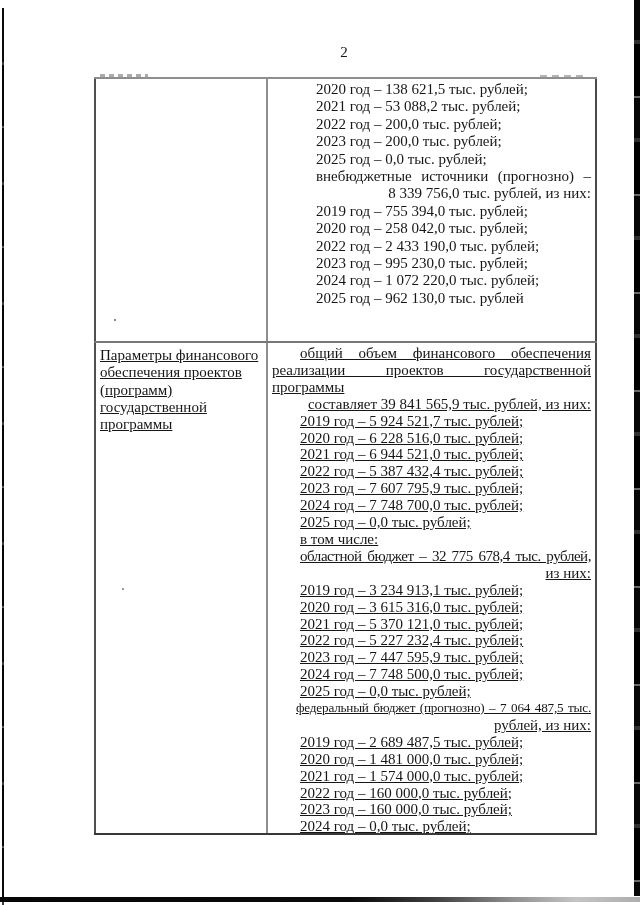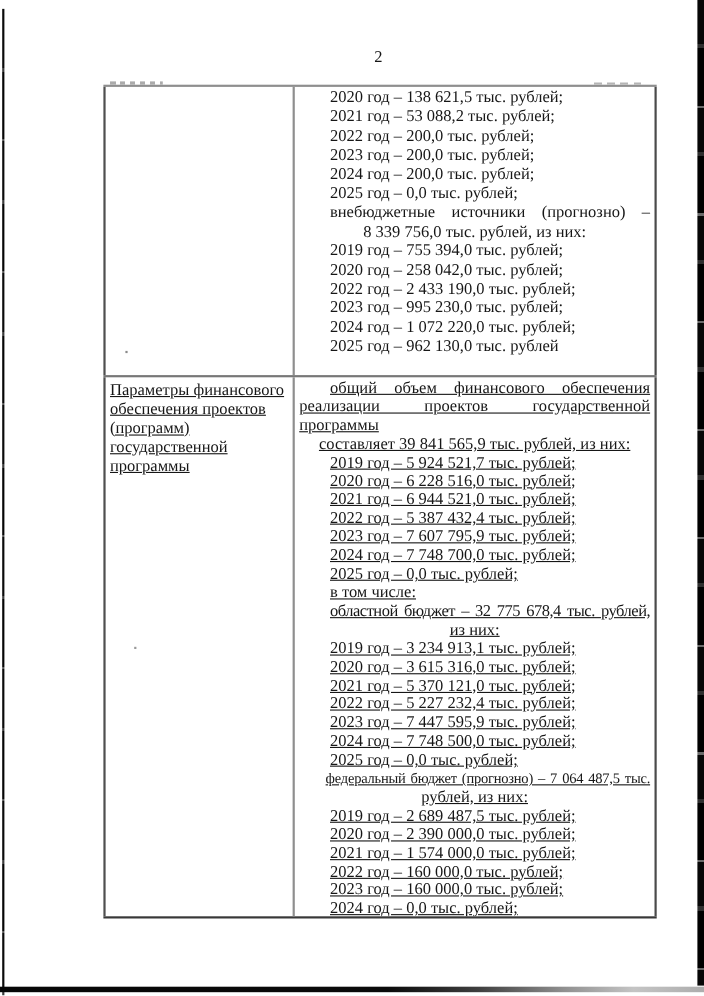--- a/index.html
+++ b/index.html
@@ -14,39 +14,39 @@
     position:absolute;top:44px;left:334px;width:20px;
     font-size:15px;text-align:center;
   }
   
   .tbl{
     position:absolute;left:94px;top:77px;width:503px;
     border-top:2px solid #8e8e8e;border-bottom:2px solid #383838;
     box-sizing:border-box;background:#fff;
   }
   .row{display:flex;box-sizing:border-box;}
-  .row-1{height:262px;}
+  .row-1{height:262px;gap:16px;}
   .row-2{height:492px;border-top:2px solid #777777;text-decoration:underline;}
   .cell-l{
     width:174px;box-sizing:border-box;flex:0 0 174px;
     border-left:2px solid #4f4f4f;border-right:2px solid #8e8e8e;
     padding:4px 3px 0 4px;
   }
   .cell-r{
     flex:1;box-sizing:border-box;
     border-right:2px solid #4a4a4a;
     padding:2px 4px 0 4px;
     overflow:hidden;
   }
   .label-text{font-size:15px;line-height:17.3px;}
   .ln{font-size:15px;}
   .row-1 .ln{line-height:17.4px;}
   .row-2 .ln{line-height:16.9px;}
   .ln-i{text-indent:28px;text-align:left;white-space:nowrap;}
-  .ln-f{text-indent:0;text-align:center;white-space:nowrap;}
+  .ln-f{text-indent:0;text-align:right;white-space:nowrap;}
   .ln-ij{text-indent:28px;text-align:justify;text-align-last:justify;}
   .ln-fj{text-indent:0;text-align:justify;text-align-last:justify;}
   .ln-ijt{text-indent:28px;text-align:justify;text-align-last:justify;
           letter-spacing:-0.45px;word-spacing:-1px;}
   .ln-ijc{text-indent:24px;text-align:justify;text-align-last:justify;
           font-size:13.2px !important;letter-spacing:-0.2px;}
   
   .edge-left{
     position:absolute;left:2px;top:8px;width:2px;height:897px;
     background:repeating-linear-gradient(180deg,
@@ -79,21 +79,20 @@
 <div class="page-number">2</div>
 
 <div class="tbl">
   <div class="row row-1">
     <div class="cell-l"></div>
     <div class="cell-r">
         <div class="ln ln-i">2020 год – 138 621,5 тыс. рублей;</div>
         <div class="ln ln-i">2021 год – 53 088,2 тыс. рублей;</div>
         <div class="ln ln-i">2022 год – 200,0 тыс. рублей;</div>
         <div class="ln ln-i">2023 год – 200,0 тыс. рублей;</div>
-        <div class="ln ln-i">2024 год – 200,0 тыс. рублей;</div>
         <div class="ln ln-i">2025 год – 0,0 тыс. рублей;</div>
         <div class="ln ln-ij">внебюджетные источники (прогнозно) –</div>
         <div class="ln ln-f">8 339 756,0 тыс. рублей, из них:</div>
         <div class="ln ln-i">2019 год – 755 394,0 тыс. рублей;</div>
         <div class="ln ln-i">2020 год – 258 042,0 тыс. рублей;</div>
         <div class="ln ln-i">2022 год – 2 433 190,0 тыс. рублей;</div>
         <div class="ln ln-i">2023 год – 995 230,0 тыс. рублей;</div>
         <div class="ln ln-i">2024 год – 1 072 220,0 тыс. рублей;</div>
         <div class="ln ln-i">2025 год – 962 130,0 тыс. рублей</div>
       </div>
@@ -119,21 +118,21 @@
         <div class="ln ln-i">2019 год – 3 234 913,1 тыс. рублей;</div>
         <div class="ln ln-i">2020 год – 3 615 316,0 тыс. рублей;</div>
         <div class="ln ln-i">2021 год – 5 370 121,0 тыс. рублей;</div>
         <div class="ln ln-i">2022 год – 5 227 232,4 тыс. рублей;</div>
         <div class="ln ln-i">2023 год – 7 447 595,9 тыс. рублей;</div>
         <div class="ln ln-i">2024 год – 7 748 500,0 тыс. рублей;</div>
         <div class="ln ln-i">2025 год – 0,0 тыс. рублей;</div>
         <div class="ln ln-ijc">федеральный бюджет (прогнозно) – 7 064 487,5 тыс.</div>
         <div class="ln ln-f">рублей, из них:</div>
         <div class="ln ln-i">2019 год – 2 689 487,5 тыс. рублей;</div>
-        <div class="ln ln-i">2020 год – 2 390 000,0 тыс. рублей;</div>
+        <div class="ln ln-i">2020 год – 1 481 000,0 тыс. рублей;</div>
         <div class="ln ln-i">2021 год – 1 574 000,0 тыс. рублей;</div>
         <div class="ln ln-i">2022 год – 160 000,0 тыс. рублей;</div>
         <div class="ln ln-i">2023 год – 160 000,0 тыс. рублей;</div>
         <div class="ln ln-i">2024 год – 0,0 тыс. рублей;</div>
       </div>
   </div>
 </div>
 
 <div class="edge-left"></div>
 <div class="edge-right"></div>

